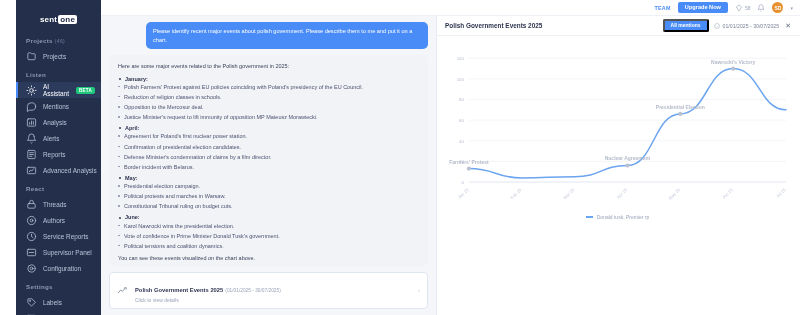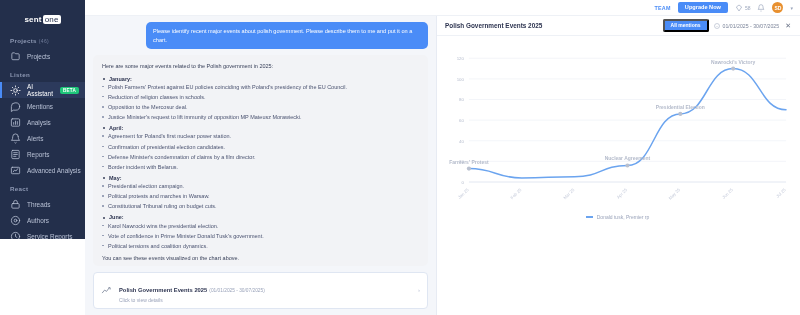--- a/index.html
+++ b/index.html
@@ -6,30 +6,31 @@
   html, body {
     width: 800px; height: 315px;
     overflow: hidden;
     font-family: "Liberation Sans", sans-serif;
     background: #ffffff;
   }
   .app { display: flex; width: 800px; height: 315px; }
 
   
   .sidebar {
-    width: 85px; height: 239px;
+    width: 85px; height: 315px;
     background: #232f4b;
     flex: 0 0 85px;
     padding-top: 8px;
     overflow: hidden;
     position: relative;
+    margin-left: 16px;
   }
   .logo { display:flex; align-items:center; justify-content:center; height:22px; margin-bottom:6px; }
   .logo-text { color:#fff; font-size:8px; font-weight:700; letter-spacing:.2px; display:flex; align-items:center;}
-  .logo-badge { background:#fff; color:#232f4b; border-radius:2px; padding:0 2px; margin-left:1px; font-size:8px; font-weight:400;}
+  .logo-badge { background:#fff; color:#232f4b; border-radius:2px; padding:0 2px; margin-left:1px; font-size:8px; font-weight:700;}
   .sec-title {
     color:#8d98b3; font-size:6.2px; font-weight:700; letter-spacing:.3px;
     padding:0 0 0 10px; margin:7px 0 4px 0; text-transform:none;
   }
   .sec-title .count { font-size:5px; font-weight:400; color:#6f7b99; }
   .nav-item {
     display:flex; align-items:center; height:16px; padding-left:10px;
     color:#b9c2d6; font-size:6.4px; position:relative; cursor:pointer;
   }
   .nav-item .ic { width:11px; height:11px; margin-right:6px; flex:0 0 11px; display:block; }

